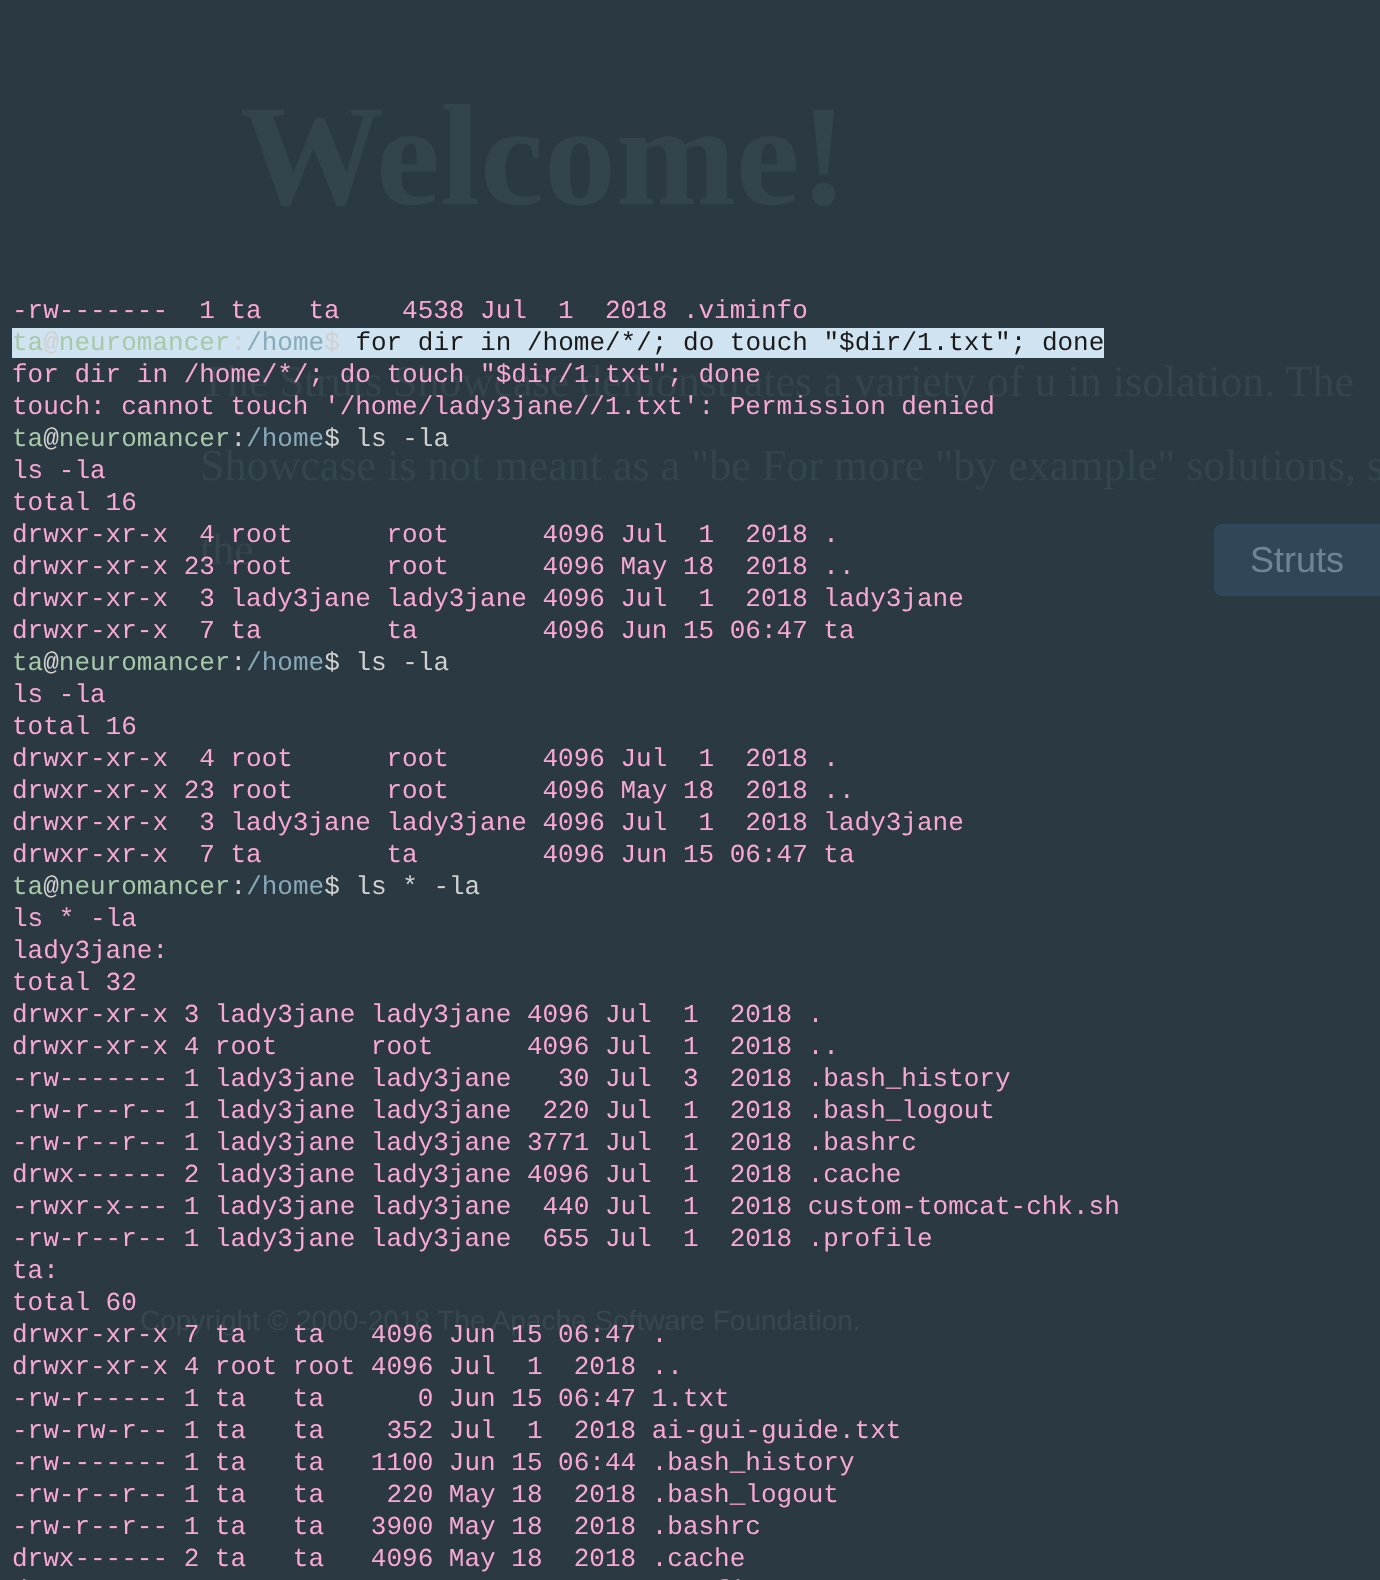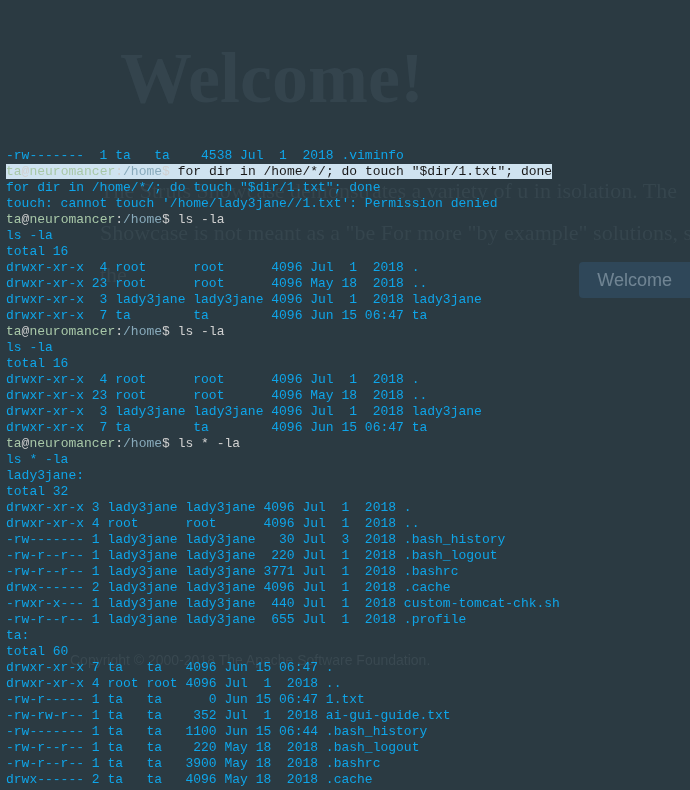--- a/index.html
+++ b/index.html
@@ -17,21 +17,21 @@
   }
   .prompt-user { color: #a8c8a8; text-align: center; }
   .prompt-host { color: #a8c8a8; text-align: right; }
   .prompt-path { color: #88aabb; margin-top: 31px; }
   .prompt-sep  { color: #d0d0d0; }
   .cmd         { color: #d0d0d0; }
   .hl {
     background: #cfe3f0;
     color: #1a1a1a;
   }
-  .out { color: #0ea5e9; }
+  .out { color: #f9a8d4; }
   .bg-watermark {
     position: absolute;
     top: 70px;
     left: 120px;
     font-family: Georgia, serif;
     font-size: 72px;
     font-weight: bold;
     color: rgba(80,100,110,0.25);
     pointer-events: none;
     z-index: -1;
@@ -75,19 +75,19 @@
   }
   .terminal { position: relative; z-index: 1; }
 </style>
 </head>
 <body>
 
 
 
 <div class="bg-watermark">Welcome!</div>
 <div class="bg-sub">The Struts Showcase demonstrates a variety of u       in isolation. The Showcase is not meant as a "be       For more "by example" solutions, see the</div>
-<div class="bg-btn">Welcome</div>
+<div class="bg-btn">Struts</div>
 <div class="bg-foot">Copyright © 2000-2018 The Apache Software Foundation.</div>
 
 <div class="terminal" id="terminal"><div class="out">-rw-------  1 ta   ta    4538 Jul  1  2018 .viminfo</div><div><span class="hl"><span><span class="prompt-user">ta</span><span class="prompt-sep">@</span><span class="prompt-host">neuromancer</span><span class="prompt-sep">:</span><span class="prompt-path">/home</span><span class="prompt-sep">$ </span></span><span>for dir in /home/*/; do touch "$dir/1.txt"; done</span></span></div><div class="out">for dir in /home/*/; do touch "$dir/1.txt"; done</div><div class="out">touch: cannot touch '/home/lady3jane//1.txt': Permission denied</div><div><span><span class="prompt-user">ta</span><span class="prompt-sep">@</span><span class="prompt-host">neuromancer</span><span class="prompt-sep">:</span><span class="prompt-path">/home</span><span class="prompt-sep">$ </span></span><span class="cmd">ls -la</span></div><div class="out">ls -la</div><div class="out">total 16</div><div class="out">drwxr-xr-x  4 root      root      4096 Jul  1  2018 .</div><div class="out">drwxr-xr-x 23 root      root      4096 May 18  2018 ..</div><div class="out">drwxr-xr-x  3 lady3jane lady3jane 4096 Jul  1  2018 lady3jane</div><div class="out">drwxr-xr-x  7 ta        ta        4096 Jun 15 06:47 ta</div><div><span><span class="prompt-user">ta</span><span class="prompt-sep">@</span><span class="prompt-host">neuromancer</span><span class="prompt-sep">:</span><span class="prompt-path">/home</span><span class="prompt-sep">$ </span></span><span class="cmd">ls -la</span></div><div class="out">ls -la</div><div class="out">total 16</div><div class="out">drwxr-xr-x  4 root      root      4096 Jul  1  2018 .</div><div class="out">drwxr-xr-x 23 root      root      4096 May 18  2018 ..</div><div class="out">drwxr-xr-x  3 lady3jane lady3jane 4096 Jul  1  2018 lady3jane</div><div class="out">drwxr-xr-x  7 ta        ta        4096 Jun 15 06:47 ta</div><div><span><span class="prompt-user">ta</span><span class="prompt-sep">@</span><span class="prompt-host">neuromancer</span><span class="prompt-sep">:</span><span class="prompt-path">/home</span><span class="prompt-sep">$ </span></span><span class="cmd">ls * -la</span></div><div class="out">ls * -la</div><div class="out">lady3jane:</div><div class="out">total 32</div><div class="out">drwxr-xr-x 3 lady3jane lady3jane 4096 Jul  1  2018 .</div><div class="out">drwxr-xr-x 4 root      root      4096 Jul  1  2018 ..</div><div class="out">-rw------- 1 lady3jane lady3jane   30 Jul  3  2018 .bash_history</div><div class="out">-rw-r--r-- 1 lady3jane lady3jane  220 Jul  1  2018 .bash_logout</div><div class="out">-rw-r--r-- 1 lady3jane lady3jane 3771 Jul  1  2018 .bashrc</div><div class="out">drwx------ 2 lady3jane lady3jane 4096 Jul  1  2018 .cache</div><div class="out">-rwxr-x--- 1 lady3jane lady3jane  440 Jul  1  2018 custom-tomcat-chk.sh</div><div class="out">-rw-r--r-- 1 lady3jane lady3jane  655 Jul  1  2018 .profile</div><div class="out"></div><div class="out">ta:</div><div class="out">total 60</div><div class="out">drwxr-xr-x 7 ta   ta   4096 Jun 15 06:47 .</div><div class="out">drwxr-xr-x 4 root root 4096 Jul  1  2018 ..</div><div class="out">-rw-r----- 1 ta   ta      0 Jun 15 06:47 1.txt</div><div class="out">-rw-rw-r-- 1 ta   ta    352 Jul  1  2018 ai-gui-guide.txt</div><div class="out">-rw------- 1 ta   ta   1100 Jun 15 06:44 .bash_history</div><div class="out">-rw-r--r-- 1 ta   ta    220 May 18  2018 .bash_logout</div><div class="out">-rw-r--r-- 1 ta   ta   3900 May 18  2018 .bashrc</div><div class="out">drwx------ 2 ta   ta   4096 May 18  2018 .cache</div><div class="out">drwxr-x--- 3 ta   ta   4096 Jun 15 06:34 .config</div></div>
 
 
 
 
 </body></html>

